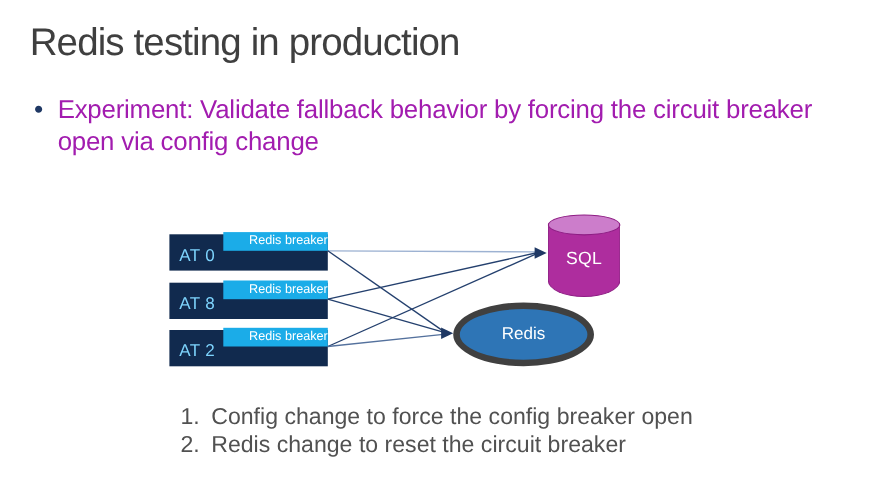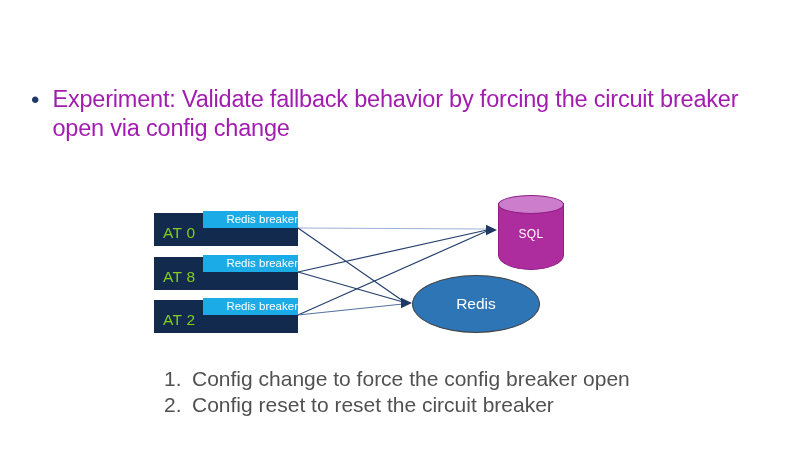--- a/index.html
+++ b/index.html
@@ -55,21 +55,21 @@
     height: 33px;
     background: var(--tier-box, #112A4E);
   }
   .tier-0 { top: 213px; }
   .tier-1 { top: 257px; }
   .tier-2 { top: 300px; }
   .tier-label {
     position: absolute;
     left: 9px;
     bottom: 4px;
-    color: #84cc16;
+    color: #7dd3fc;
     font-size: 15.5px;
     letter-spacing: 0.3px;
   }
   .breaker {
     position: absolute;
     left: 49px;
     top: -2px;
     width: 95px;
     height: 17px;
     background: var(--breaker-box, #1BACE8);
@@ -115,33 +115,33 @@
     box-sizing: border-box;
     border-radius: 50%;
   }
   .sql-label {
     position: absolute;
     left: 498px;
     top: 227px;
     width: 66px;
     text-align: center;
     color: #ffffff;
-    font-size: 12px;
+    font-size: 16px;
     letter-spacing: 0.3px;
   }
 
   
   .redis-ellipse {
     position: absolute;
     left: 412px;
     top: 275px;
     width: 128px;
     height: 58px;
     background: var(--redis-fill, #2E75B6);
-    border: 1px solid #404040;
+    border: 6px solid #404040;
     box-sizing: border-box;
     border-radius: 50%;
     display: flex;
     align-items: center;
     justify-content: center;
     color: #ffffff;
     font-size: 15.5px;
   }
 
   
@@ -156,20 +156,21 @@
     display: flex;
     line-height: 26px;
   }
   .step-num { width: 28px; }
 </style>
 </head>
 <body>
 
 <div class="slide">
 
+  <div class="title">Redis testing in production</div>
 
   <div class="bullet-row">
     <span class="bullet-marker">•</span>
     <span class="bullet-text">Experiment: Validate fallback behavior by forcing the circuit breaker open via config change</span>
   </div>
 
   <svg class="connectors" viewBox="0 0 800 450">
     <line class="conn conn-light" x1="298" y1="228" x2="487" y2="229"></line>
     <line class="conn" x1="298" y1="272" x2="487" y2="230"></line>
     <line class="conn" x1="298" y1="315" x2="487" y2="231"></line>
@@ -201,17 +202,17 @@
     <span>Redis</span>
   </div>
 
   <div class="steps">
     <div class="step-row">
       <span class="step-num">1.</span>
       <span class="step-text">Config change to force the config breaker open</span>
     </div>
     <div class="step-row">
       <span class="step-num">2.</span>
-      <span class="step-text">Config reset to reset the circuit breaker</span>
+      <span class="step-text">Redis change to reset the circuit breaker</span>
     </div>
   </div>
 
 </div>
 
 </body></html>

